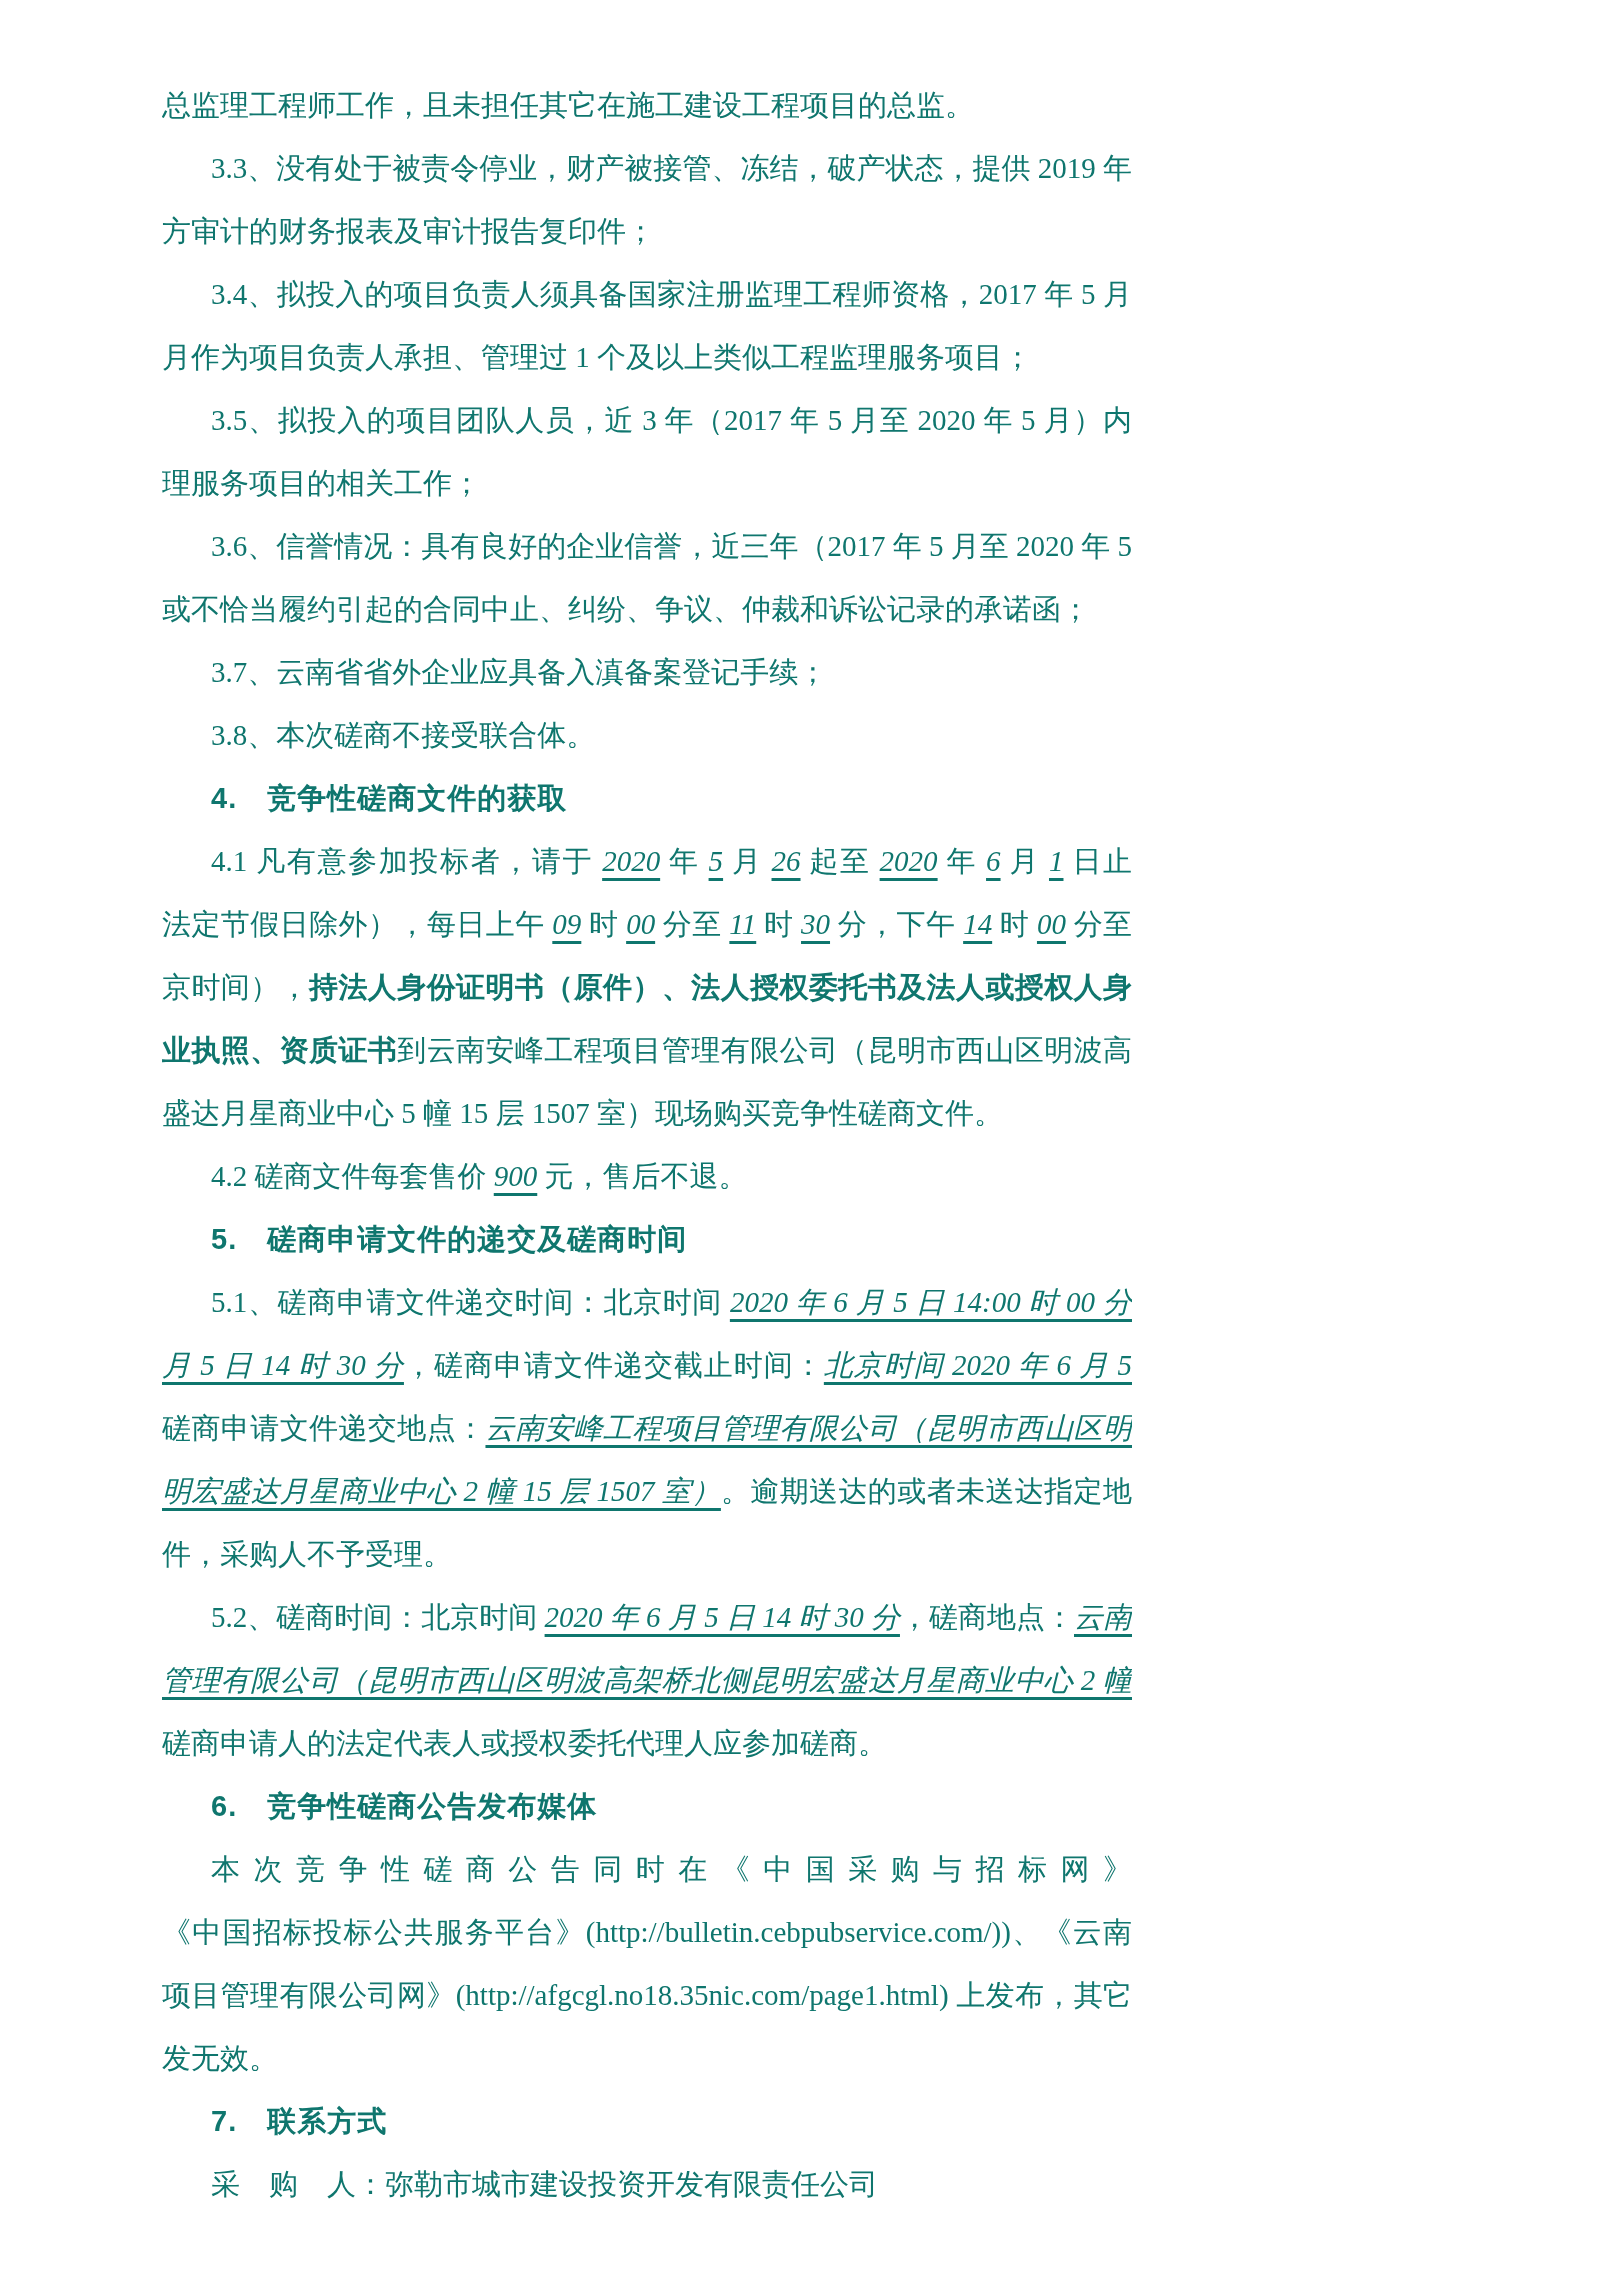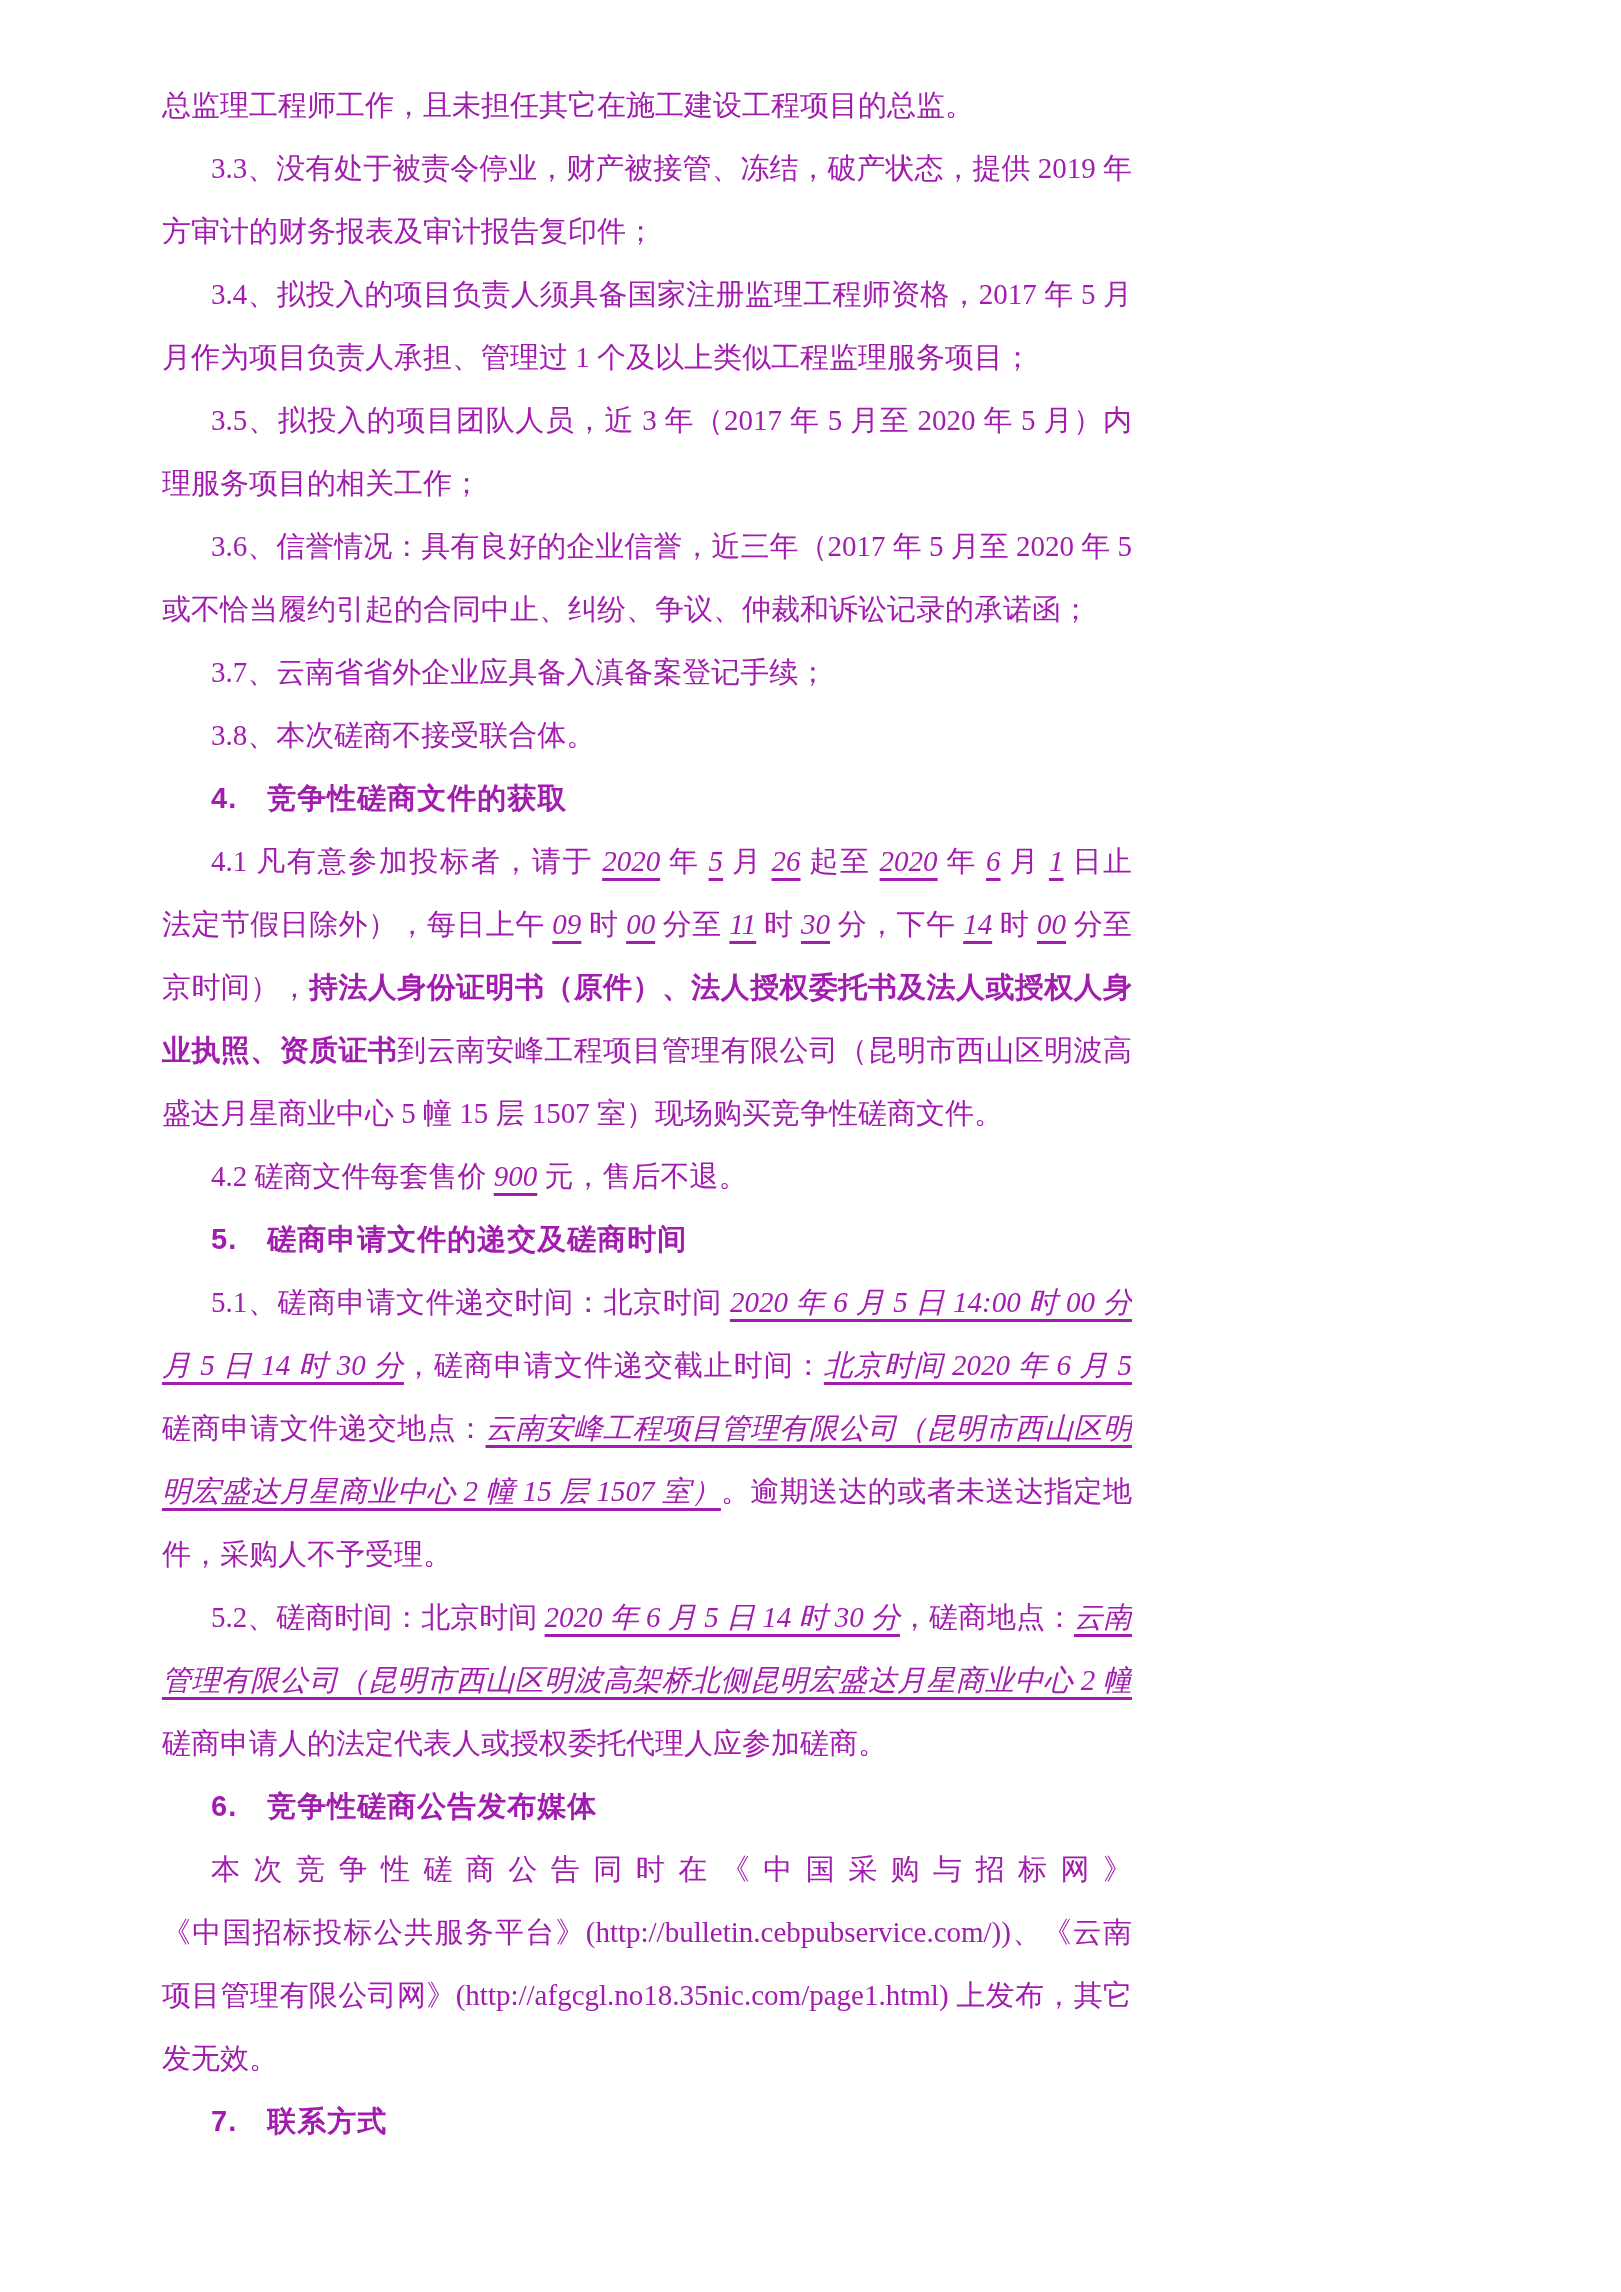--- a/index.html
+++ b/index.html
@@ -5,21 +5,21 @@
   html, body {
     margin: 0;
     padding: 0;
     background: #ffffff;
   }
   .page {
     position: relative;
     width: 1293px;
     height: 2293px;
     background: #ffffff;
-    color: #a21caf;
+    color: #0f766e;
     overflow: hidden;
   }
   .doc {
     box-sizing: border-box;
     padding: 74px 161px 0 162px;
   }
   .line {
     font-family: "Liberation Serif", "DejaVu Serif", serif;
     font-size: 29px;
     line-height: 63px;
@@ -77,15 +77,16 @@
       <div class="line"><span class="">件，采购人不予受理。</span></div>
       <div class="line indent fill"><span class="">5.2、磋商时间：北京时间 </span><span class="u">2020 年 6 月 5 日 14 时 30 分</span><span class="">，磋商地点：</span><span class="u">云南安峰工程项目</span></div>
       <div class="line fill"><span class="u">管理有限公司（昆明市西山区明波高架桥北侧昆明宏盛达月星商业中心 2 幢 15 层 1507 室）</span><span class="">，</span></div>
       <div class="line"><span class="">磋商申请人的法定代表人或授权委托代理人应参加磋商。</span></div>
       <div class="line indent heading"><span class="">6.　竞争性磋商公告发布媒体</span></div>
       <div class="line indent fill"><span class="">本次竞争性磋商公告同时在《中国采购与招标网》(http://www.chinabidding.com.cn/)、</span></div>
       <div class="line fill"><span class="">《中国招标投标公共服务平台》(http://bulletin.cebpubservice.com/))、《云南安峰工程</span></div>
       <div class="line fill"><span class="">项目管理有限公司网》(http://afgcgl.no18.35nic.com/page1.html) 上发布，其它网站转</span></div>
       <div class="line"><span class="">发无效。</span></div>
       <div class="line indent heading"><span class="">7.　联系方式</span></div>
+      <div class="line indent"><span class="">采　购　人：弥勒市城市建设投资开发有限责任公司</span></div>
     </div>
 </div>
 
 
 </body></html>

